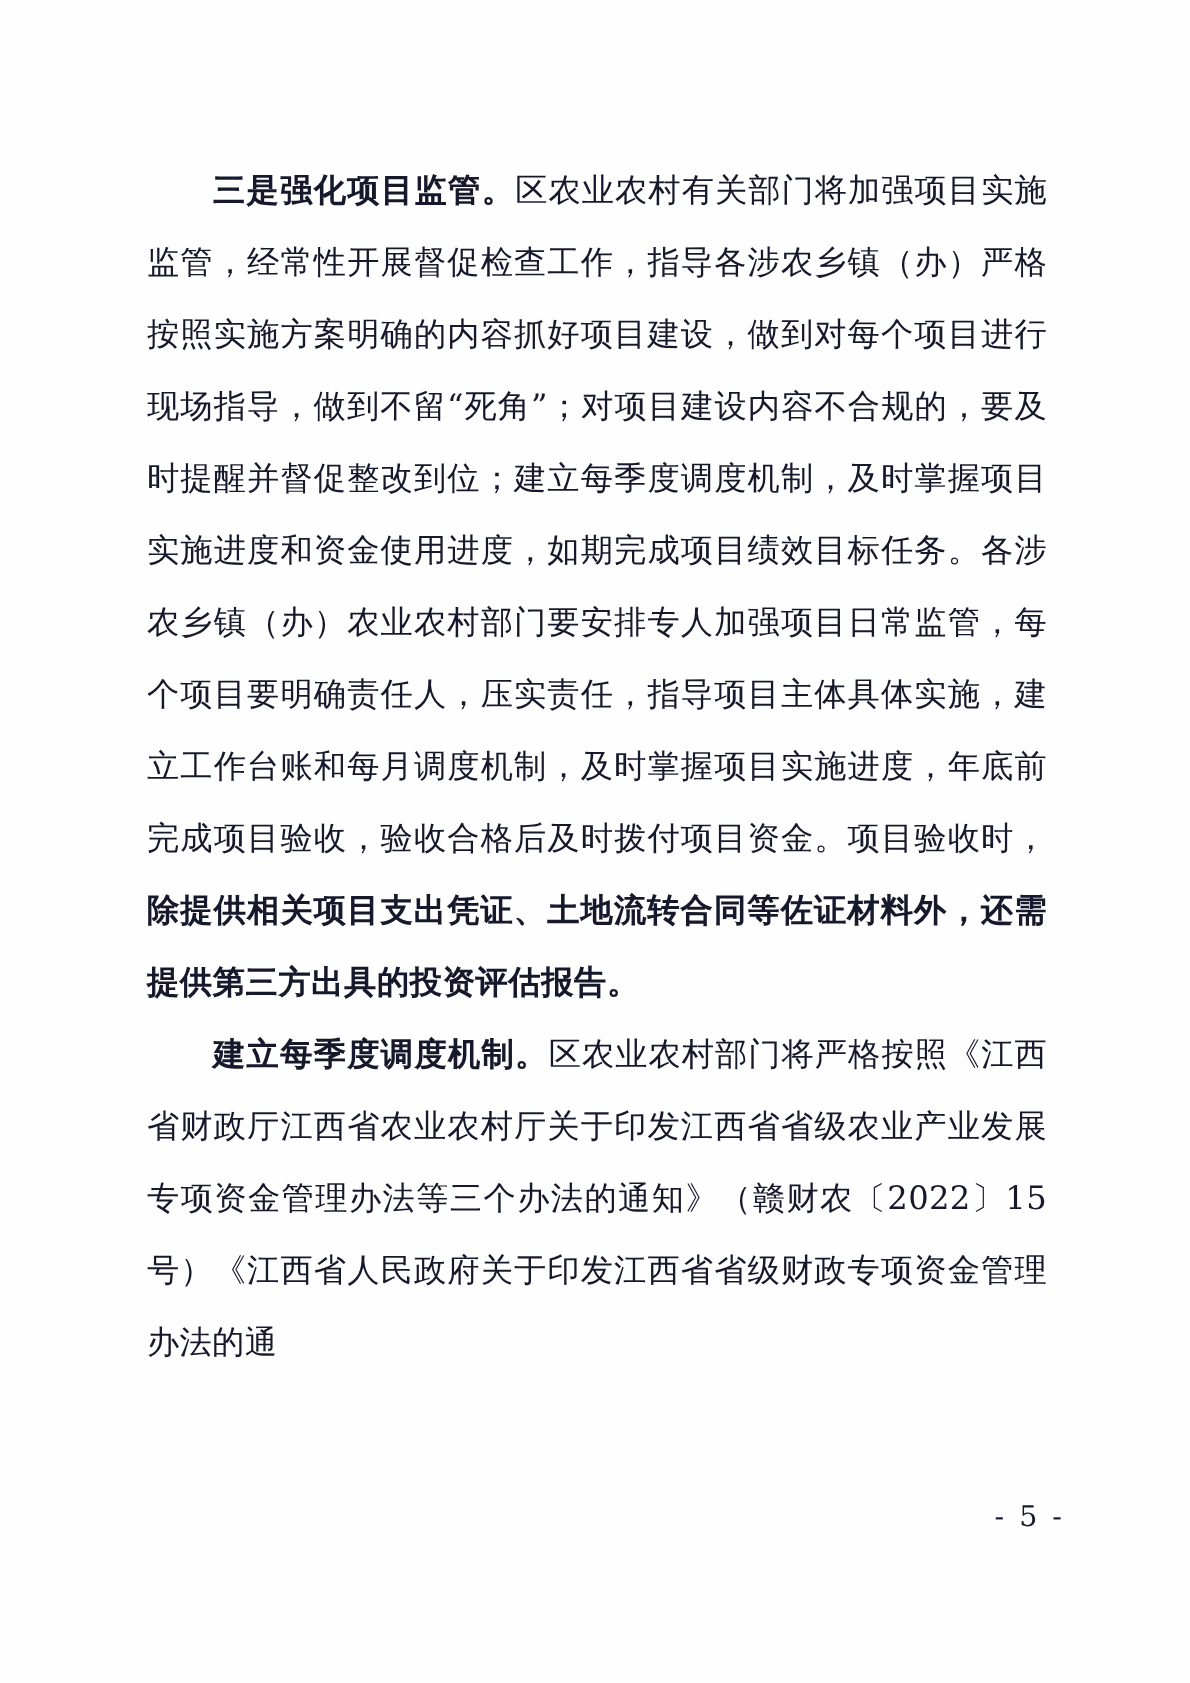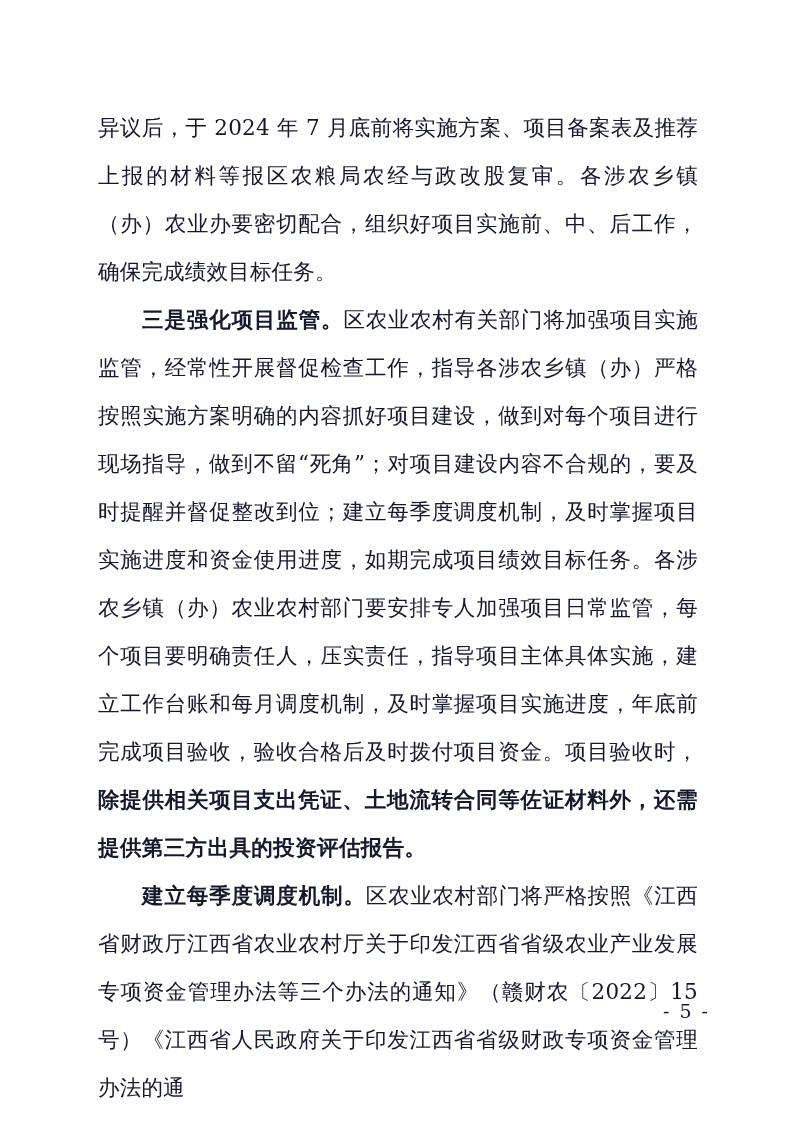--- a/index.html
+++ b/index.html
@@ -61,20 +61,19 @@
   .pagenum-inner {
     display: inline-block;
     margin-left: 580px;
   }
 </style>
 </head>
 <body>
 
 <div class="page">
   <div class="content">
-    <p class="para" id="p1"><span>异议后，于 2024 年 7 月底前将实施方案、项目备案表及推荐上报的材料等报区农粮局农经与政改股复审。各涉农乡镇（办）农业办要密切配合，组织好项目实施前、中、后工作，确保完成绩效目标任务。</span></p>
     <p class="para indent" id="p3"><span class="bold">三是强化项目监管。</span><span>区农业农村有关部门将加强项目实施监管，经常性开展督促检查工作，指导各涉农乡镇（办）严格按照实施方案明确的内容抓好项目建设，做到对每个项目进行现场指导，做到不留“死角”；对项目建设内容不合规的，要及时提醒并督促整改到位；建立每季度调度机制，及时掌握项目实施进度和资金使用进度，如期完成项目绩效目标任务。各涉农乡镇（办）农业农村部门要安排专人加强项目日常监管，每个项目要明确责任人，压实责任，指导项目主体具体实施，建立工作台账和每月调度机制，及时掌握项目实施进度，年底前完成项目验收，验收合格后及时拨付项目资金。项目验收时，</span><span class="bold">除提供相关项目支出凭证、土地流转合同等佐证材料外，还需提供第三方出具的投资评估报告。</span></p>
     <p class="para indent" id="p4"><span class="bold">建立每季度调度机制。</span><span>区农业农村部门将严格按照《江西省财政厅江西省农业农村厅关于印发江西省省级农业产业发展专项资金管理办法等三个办法的通知》（赣财农〔2022〕15 号）《江西省人民政府关于印发江西省省级财政专项资金管理办法的通</span></p>
   </div>
   <div class="pagenum">
     <span class="pagenum-inner">- 5 -</span>
   </div>
 </div>
 
 </body></html>

